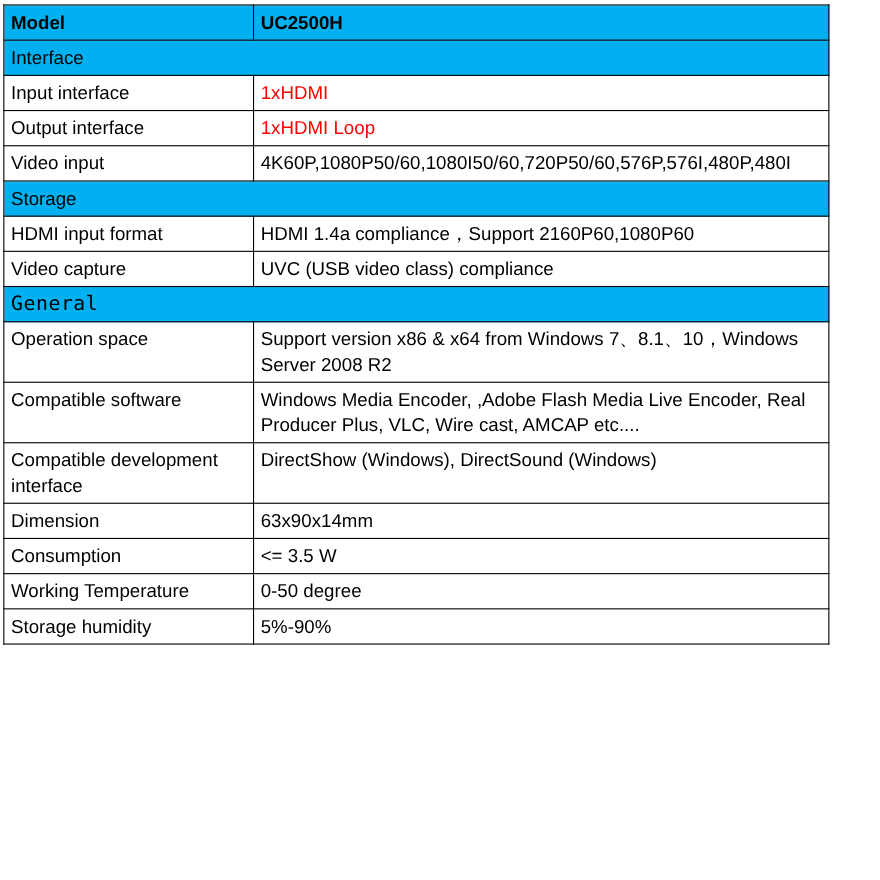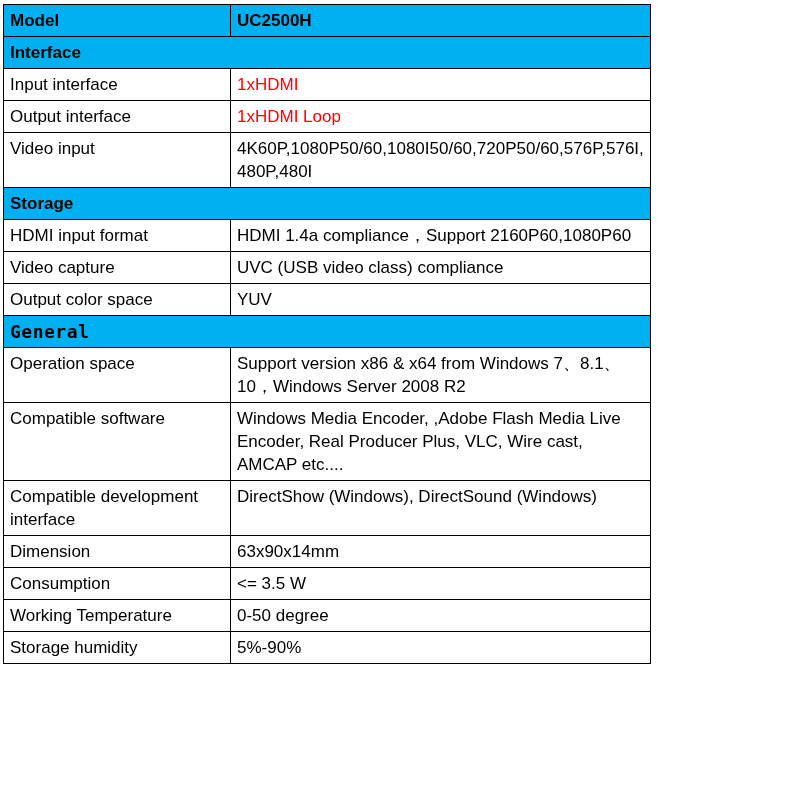--- a/index.html
+++ b/index.html
@@ -6,40 +6,40 @@
   html,body { margin:0; padding:0; background:#ffffff; }
   body {
     width:800px; height:800px;
     font-family:"Liberation Sans", sans-serif;
     color:#000;
     box-sizing:border-box;
   }
   table.spec {
     border-collapse:collapse;
     margin:4px 3px 0 3px;
-    width:648px;
+    width:751px;
     table-layout:fixed;
     border-radius:15px;
   }
   table.spec td {
     border:1px solid #000;
     padding:4px 6px 4px 6px;
     font-size:17px;
     line-height:23px;
     vertical-align:top;
     word-wrap:break-word;
   }
   col.label-col { width:227px; }
   tr.model-row td {
     background:var(--accent);
     font-weight:bold;
   }
   tr.section-row td {
     background:var(--accent);
-    font-weight:bold;
+    font-weight:normal;
   }
   tr.section-row.mono td {
     font-family:"DejaVu Sans Mono", monospace;
     font-size:18px;
     letter-spacing:0.5px;
   }
   td.red-value { color:var(--red); }
 </style>
 </head>
 <body>
@@ -73,24 +73,20 @@
         <td colspan="2">Storage</td>
       </tr>
       <tr class="data-row">
         <td>HDMI input format</td>
         <td>HDMI 1.4a compliance，Support 2160P60,1080P60</td>
       </tr>
       <tr class="data-row">
         <td>Video capture</td>
         <td>UVC (USB video class) compliance</td>
       </tr>
-      <tr class="data-row">
-        <td>Output color space</td>
-        <td>YUV</td>
-      </tr>
       <tr class="section-row mono">
         <td colspan="2">General</td>
       </tr>
       <tr class="data-row">
         <td>Operation space</td>
         <td>Support  version x86 &amp; x64 from Windows 7、8.1、10，Windows Server 2008 R2</td>
       </tr>
       <tr class="data-row">
         <td>Compatible software</td>
         <td>Windows Media Encoder, ,Adobe Flash Media Live Encoder, Real Producer Plus, VLC, Wire cast, AMCAP etc....</td>

